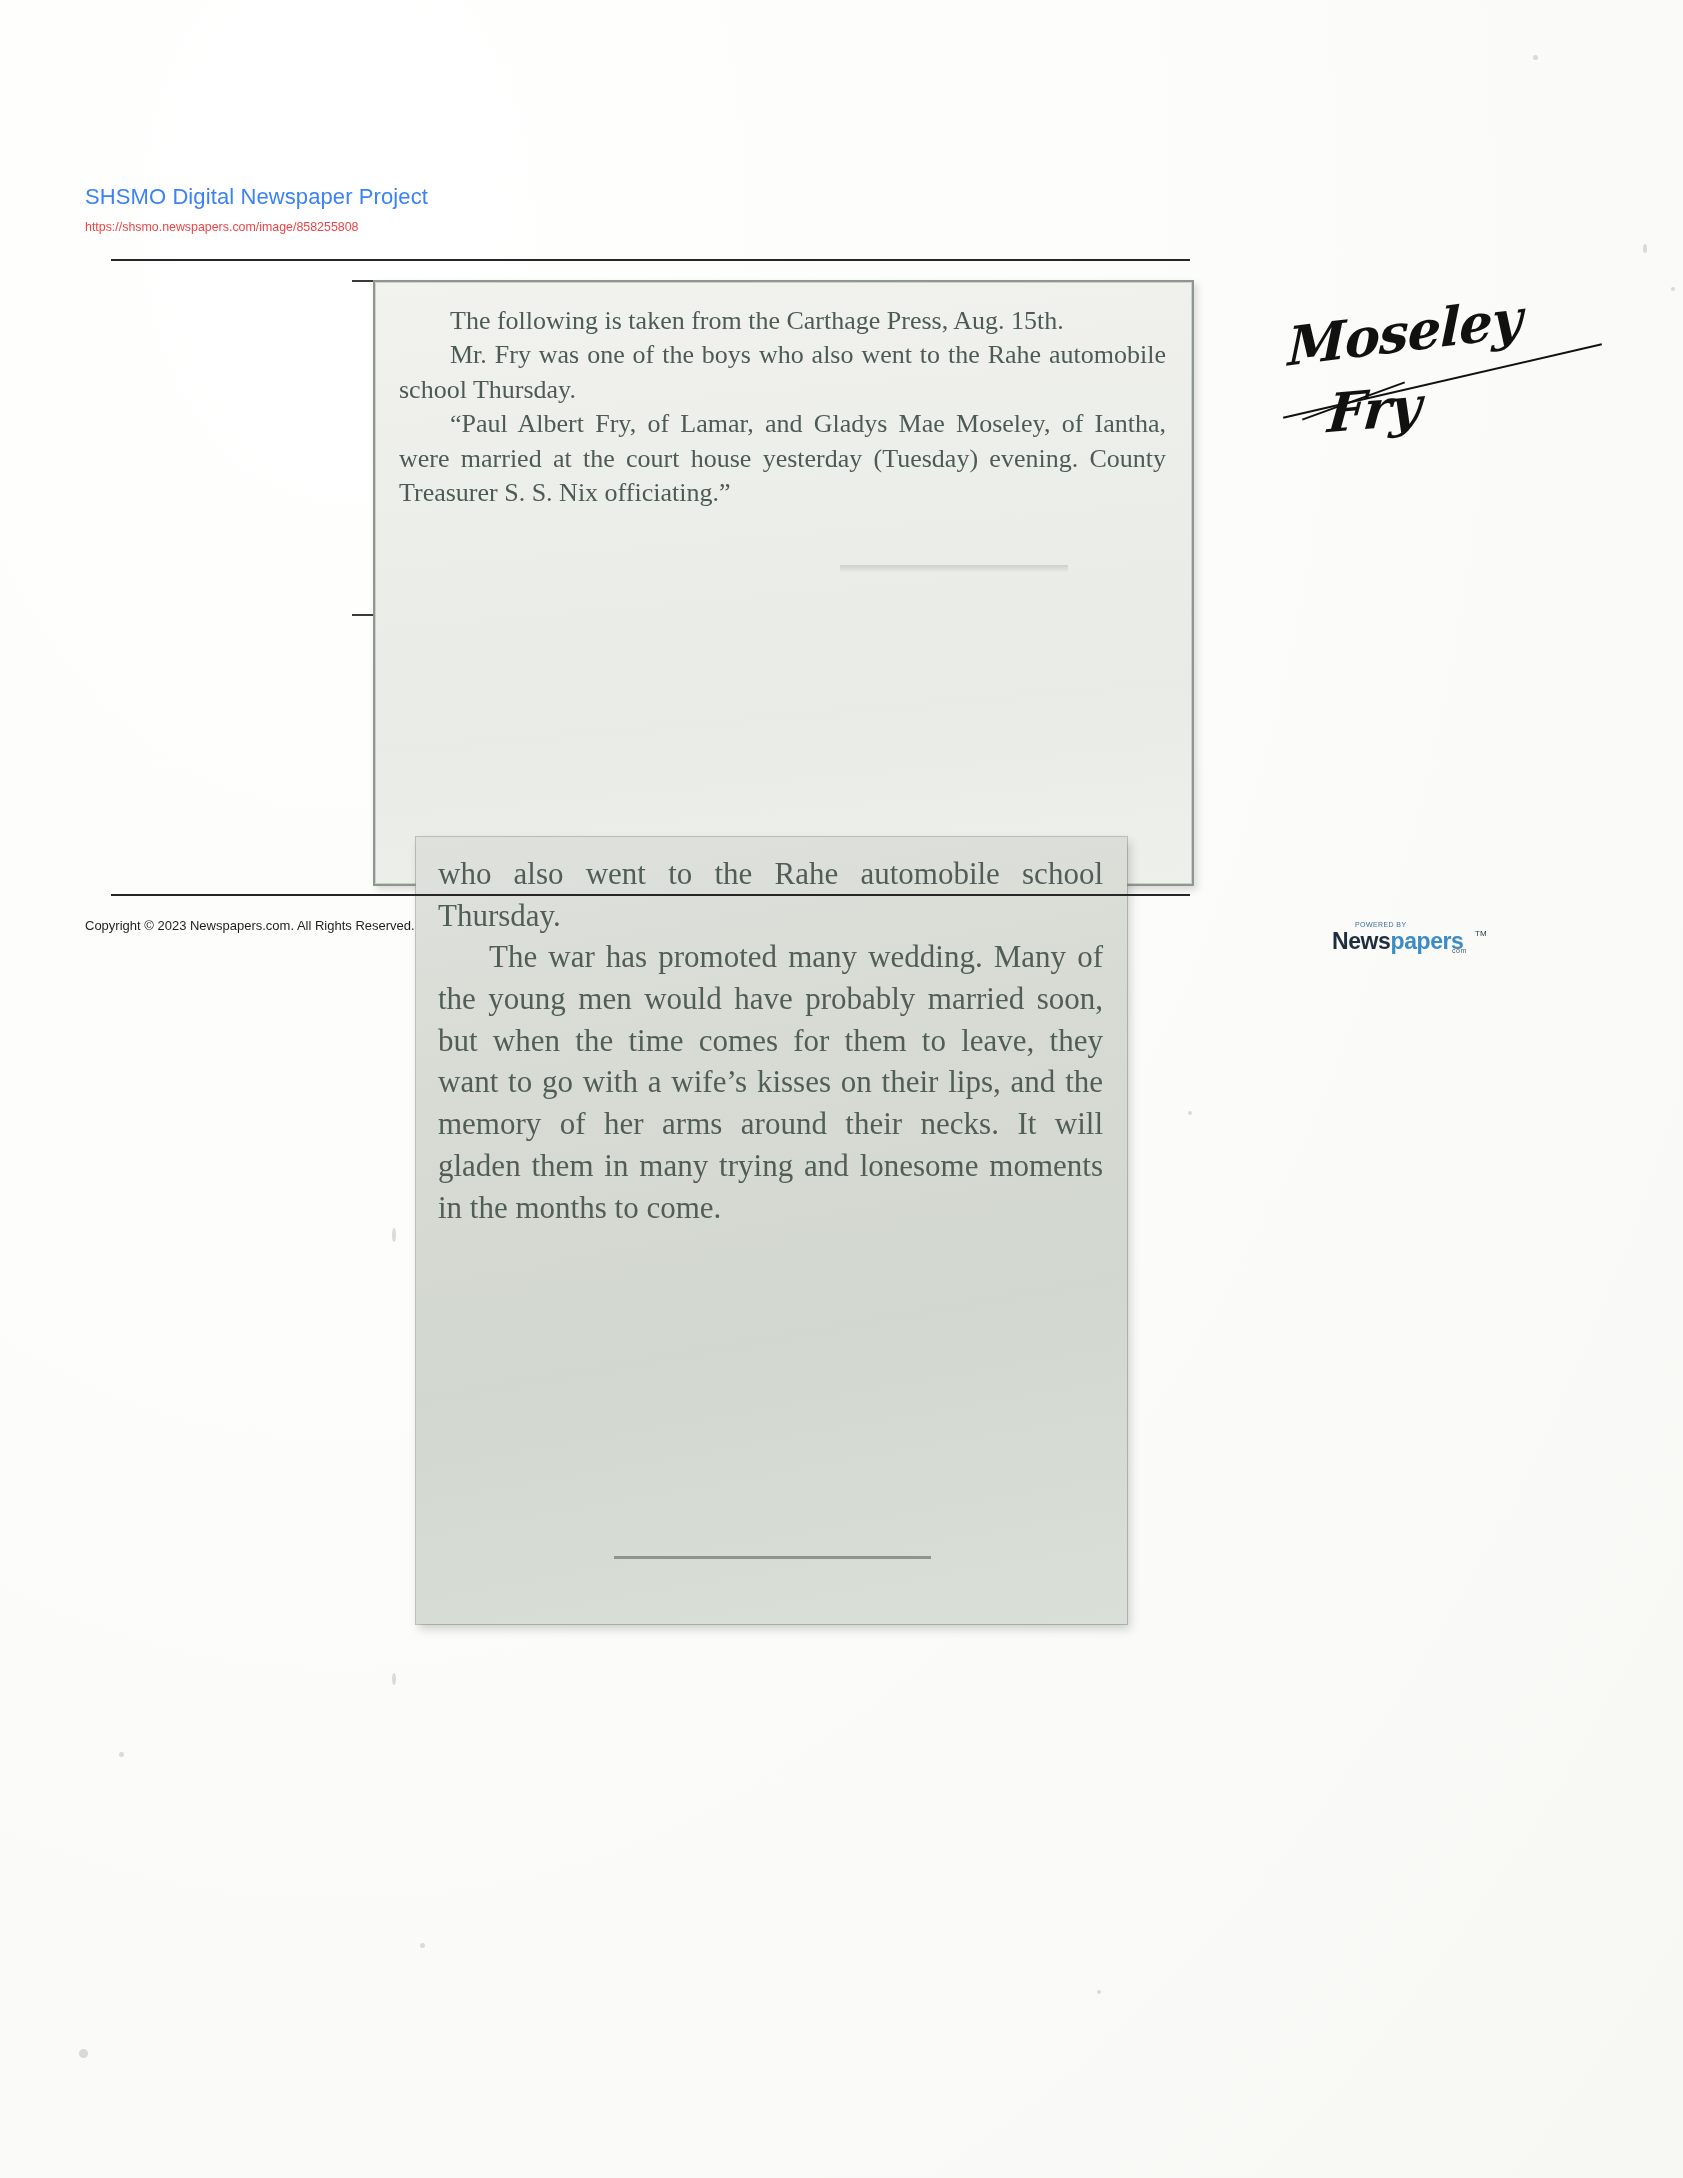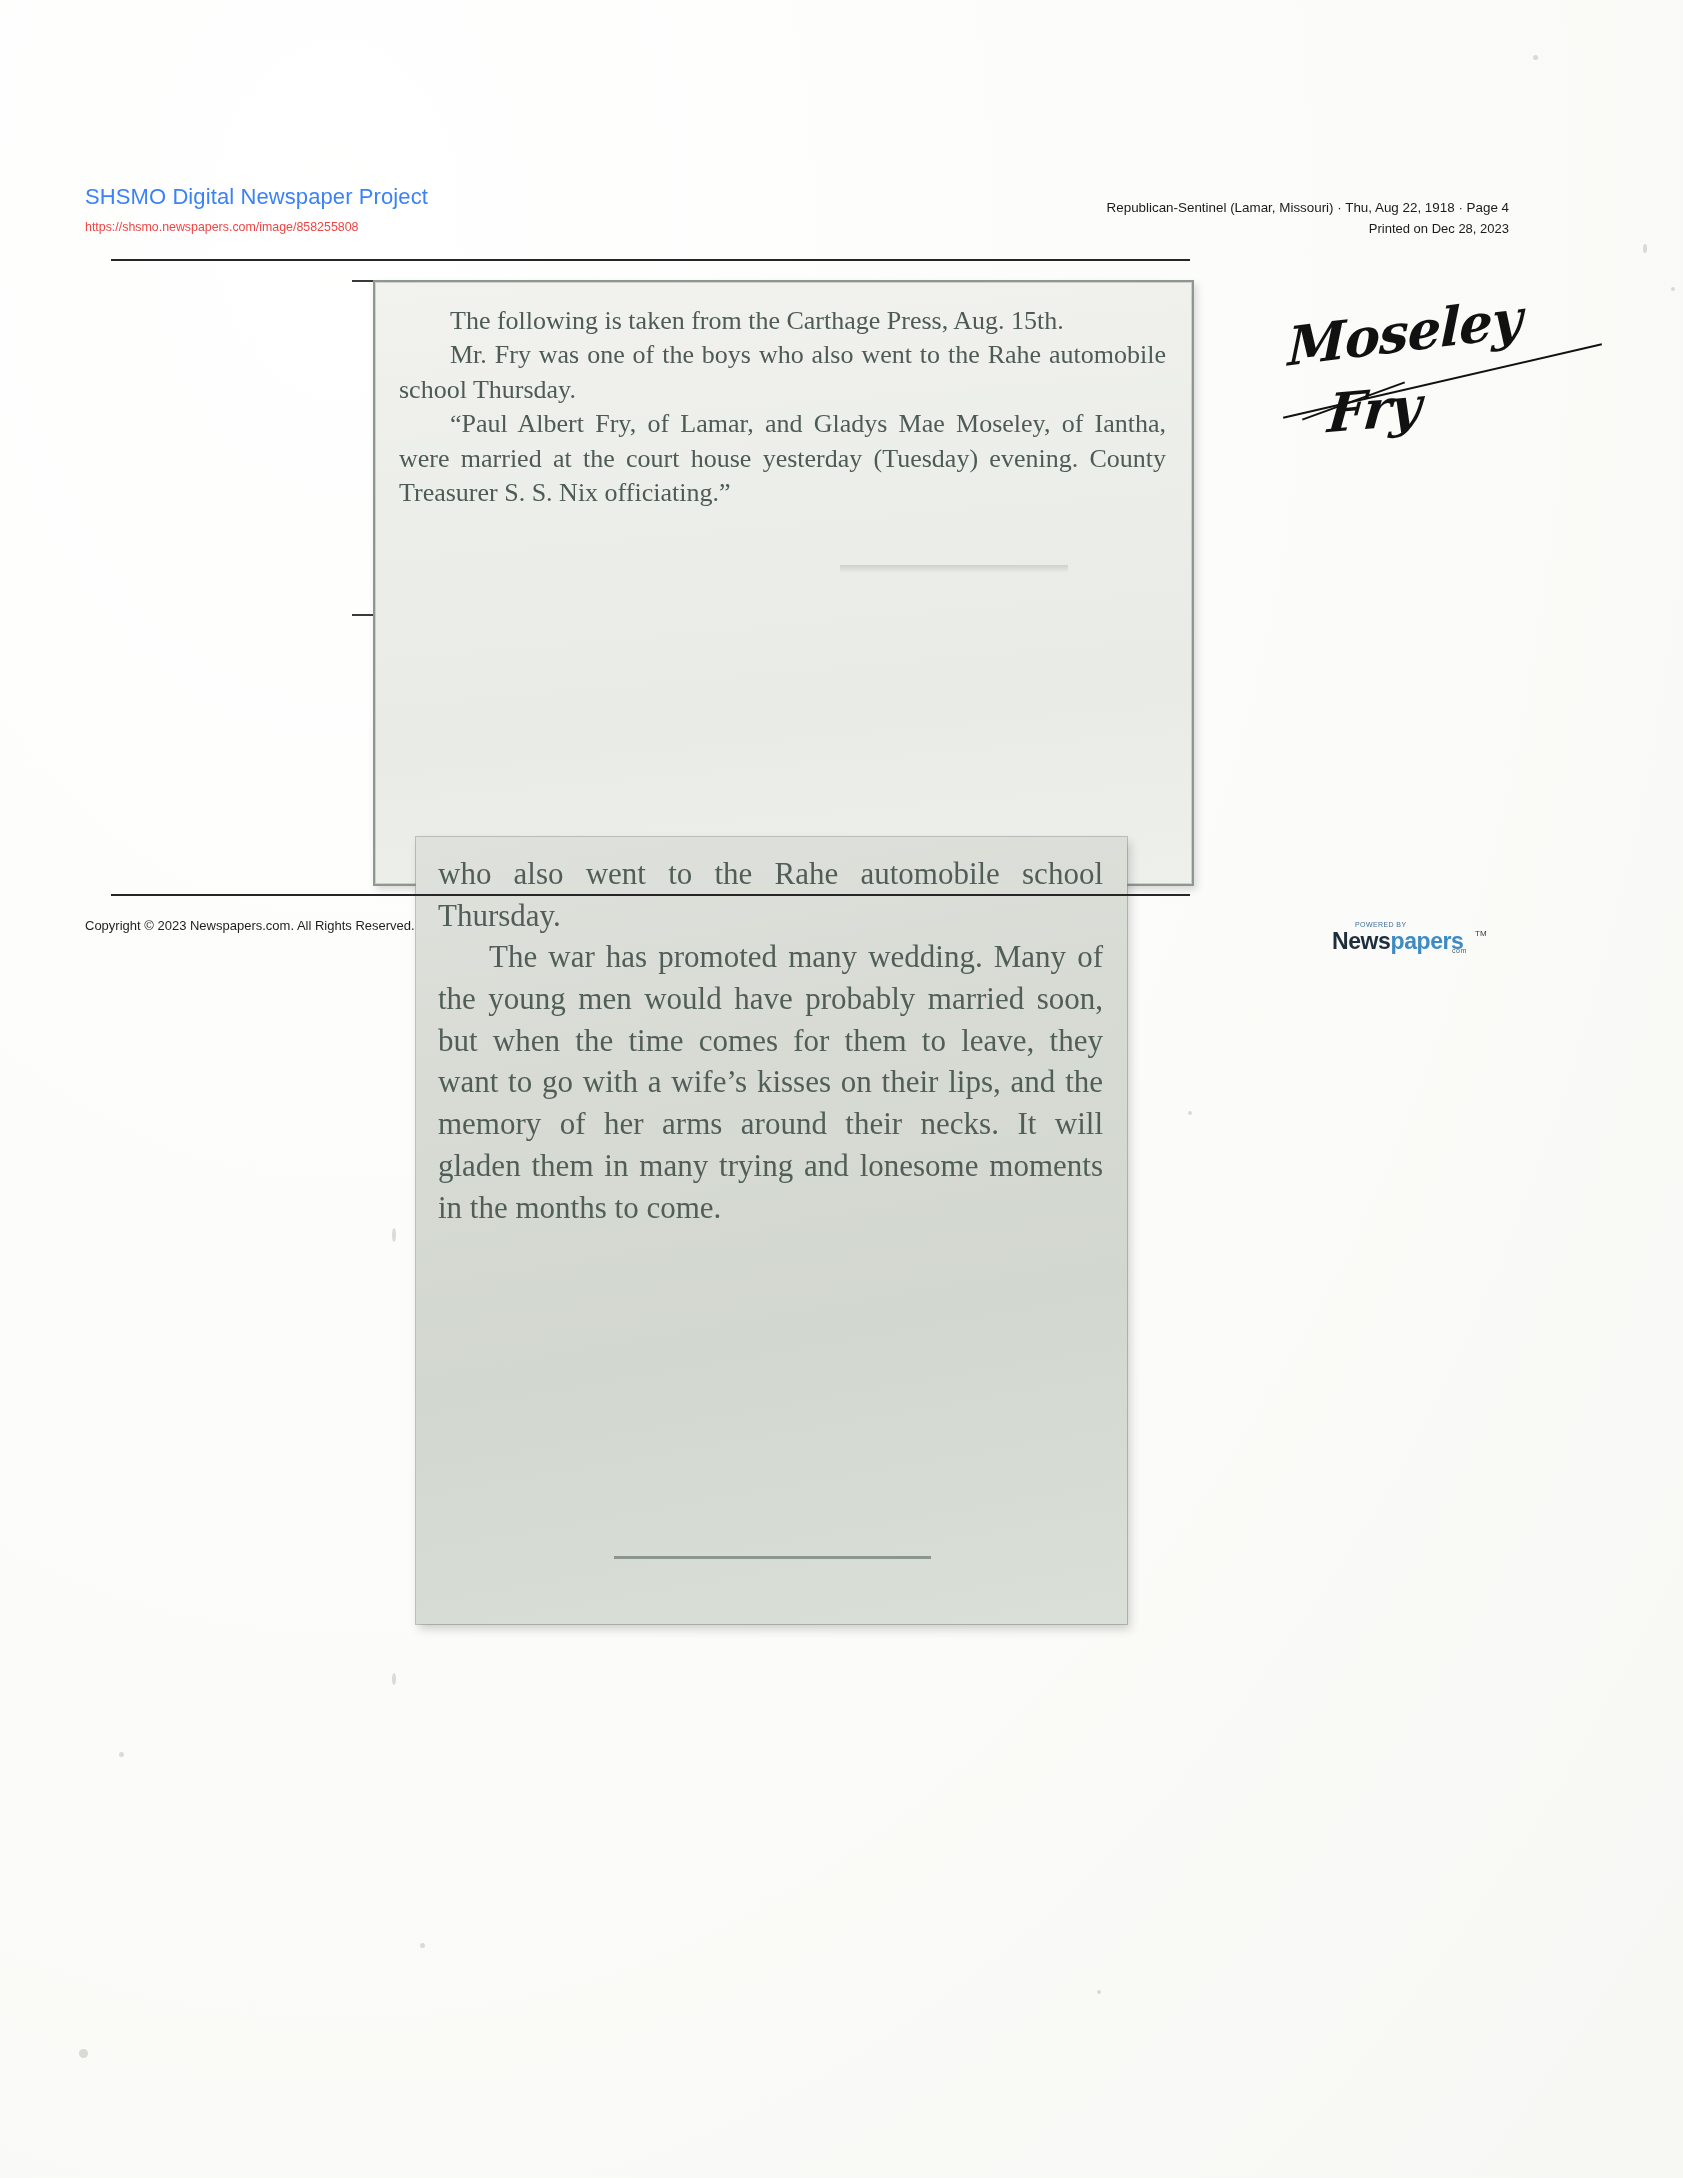--- a/index.html
+++ b/index.html
@@ -254,26 +254,20 @@
   <div class="speck" style="left:392px;top:1673px;width:4px;height:12px;"></div>
   <div class="speck" style="left:119px;top:1752px;width:5px;height:5px;"></div>
   <div class="speck" style="left:79px;top:2049px;width:9px;height:9px;"></div>
   <div class="speck" style="left:420px;top:1943px;width:5px;height:5px;"></div>
   <div class="speck" style="left:1097px;top:1990px;width:4px;height:4px;"></div>
   <div class="speck" style="left:1188px;top:1111px;width:4px;height:4px;"></div>
 
   <div class="hdr-left">SHSMO Digital Newspaper Project</div>
   <div class="hdr-url">https://shsmo.newspapers.com/image/858255808</div>
 
-  <div class="hdr-right">
-    <div>Republican-Sentinel (Lamar, Missouri) · Thu, Aug 22, 1918 · Page 4</div>
-    <div class="line2">
-      <span>Printed on Dec 28, 2023</span>
-    </div>
-  </div>
 
   <div class="rule rule-top-left"></div>
   <div class="tick tick-1"></div>
   <div class="tick tick-2"></div>
 
   <div class="clip clip1">
     <div class="frag-top"></div>
     <div class="body">
       <p class="p indent">The following is taken from the Carthage Press, Aug. 15th.</p>
       <p class="p indent">Mr. Fry was one of the boys who also went to the Rahe automobile school Thursday.</p>

